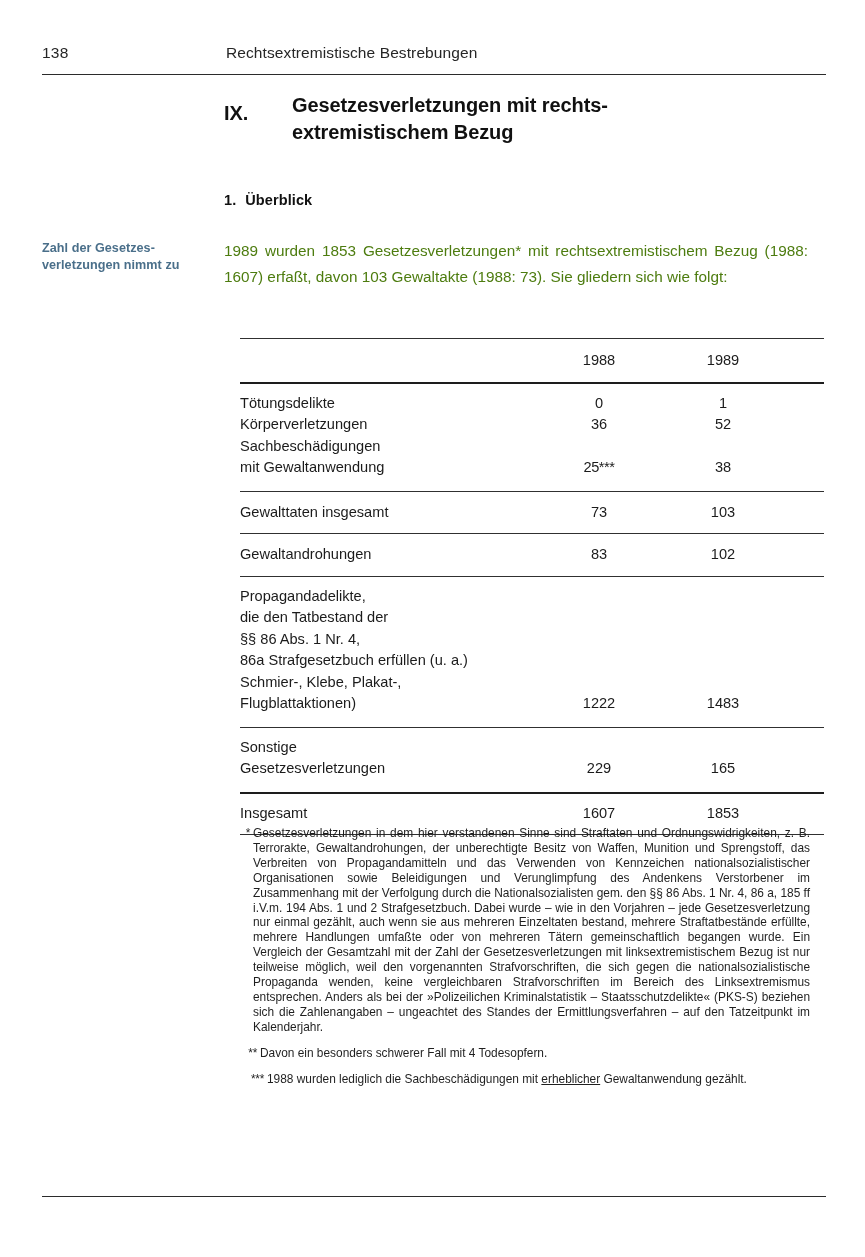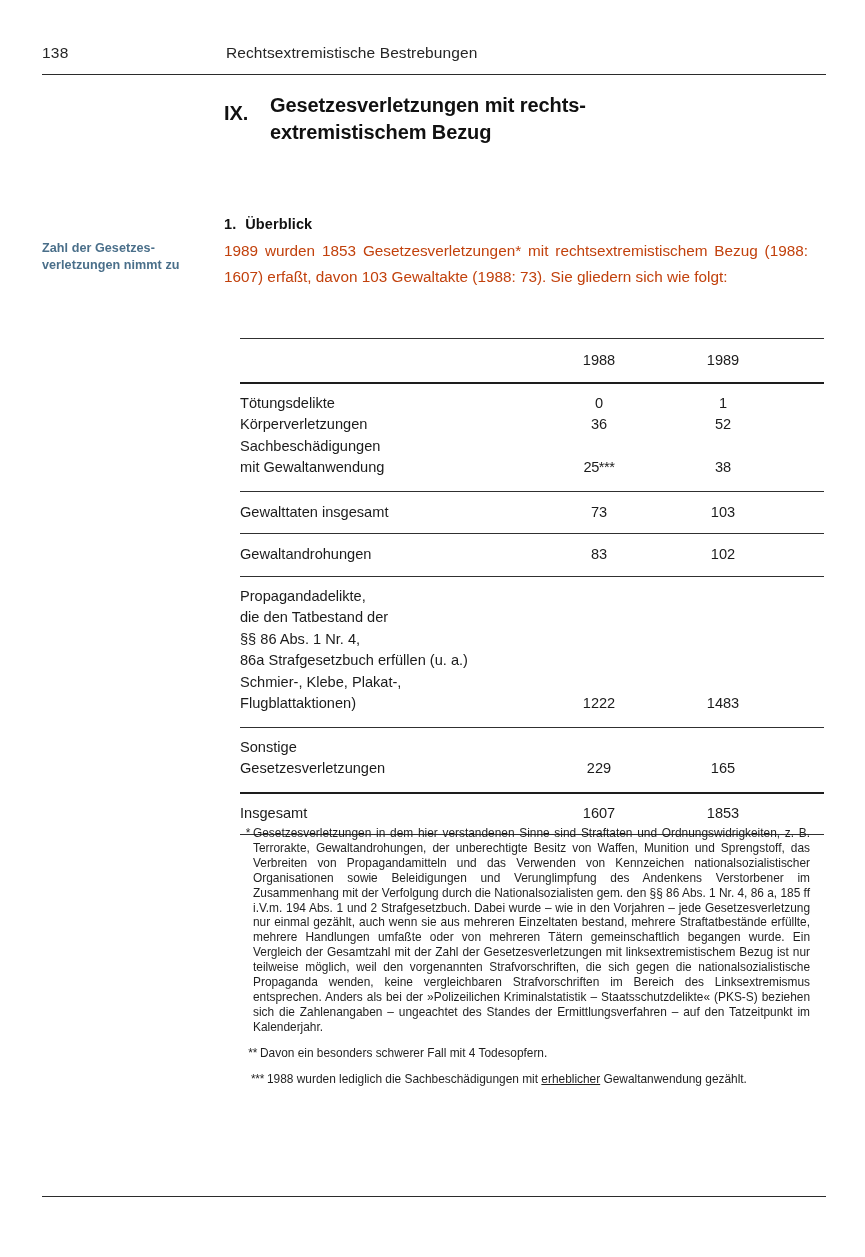--- a/index.html
+++ b/index.html
@@ -72,31 +72,31 @@
   }
   .chapter-title .numbox {
     display: inline-block;
     width: 46px;
     margin-top: 8px;
   }
   .chapter-title .ttext {
     display: inline-block;
     width: 500px;
     vertical-align: top;
+    margin-left: 22px;
   }
 
   .section-title {
     position: absolute;
     left: 224px;
     top: 192px;
     font-size: 14.5px;
     font-weight: bold;
     color: #111;
     letter-spacing: .1px;
-    margin-top: 24px;
   }
   .section-title .snum { margin-right: 9px; }
 
   
   .marginnote {
     position: absolute;
     left: 42px;
     top: 240px;
     width: 172px;
     font-size: 12.6px;
@@ -108,21 +108,21 @@
 
   
   .intro {
     position: absolute;
     left: 224px;
     top: 238px;
     width: 584px;
     font-size: 15.3px;
     line-height: 25.5px;
     text-align: justify;
-    color: #c2410c;
+    color: #4d7c0f;
   }
 
   
   .table {
     position: absolute;
     left: 240px;
     top: 338px;
     width: 584px;
   }
   .trow {

